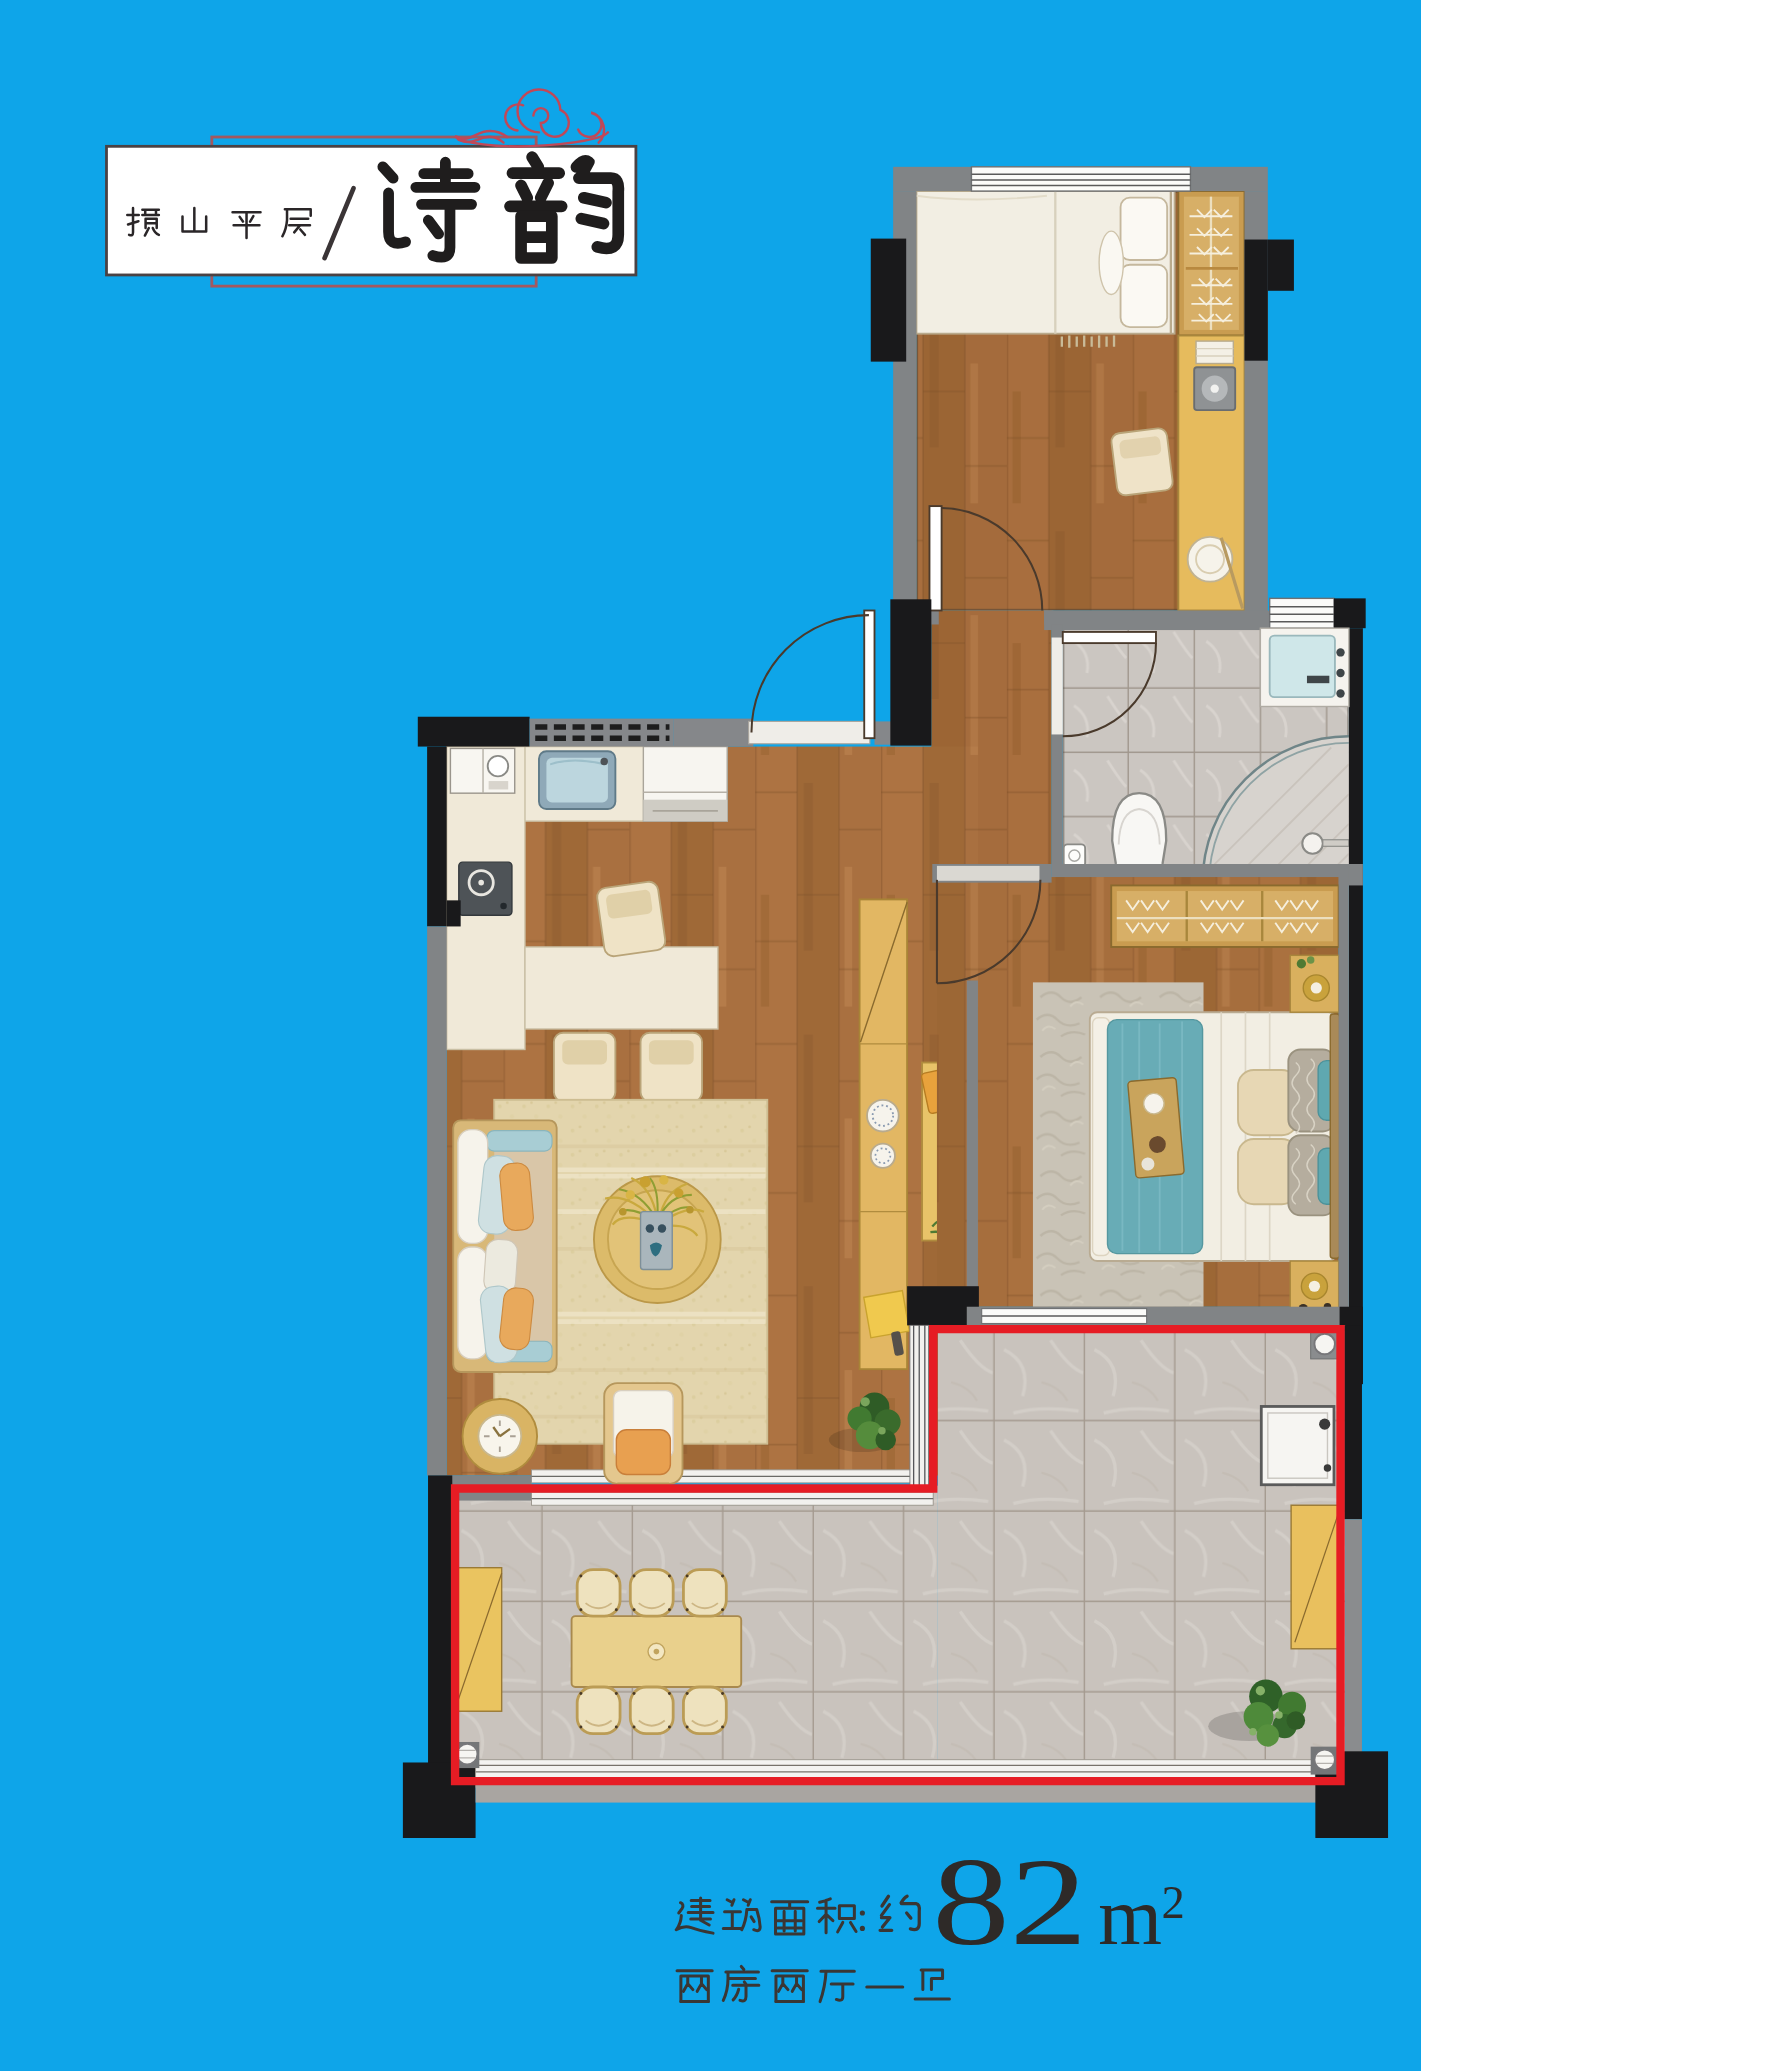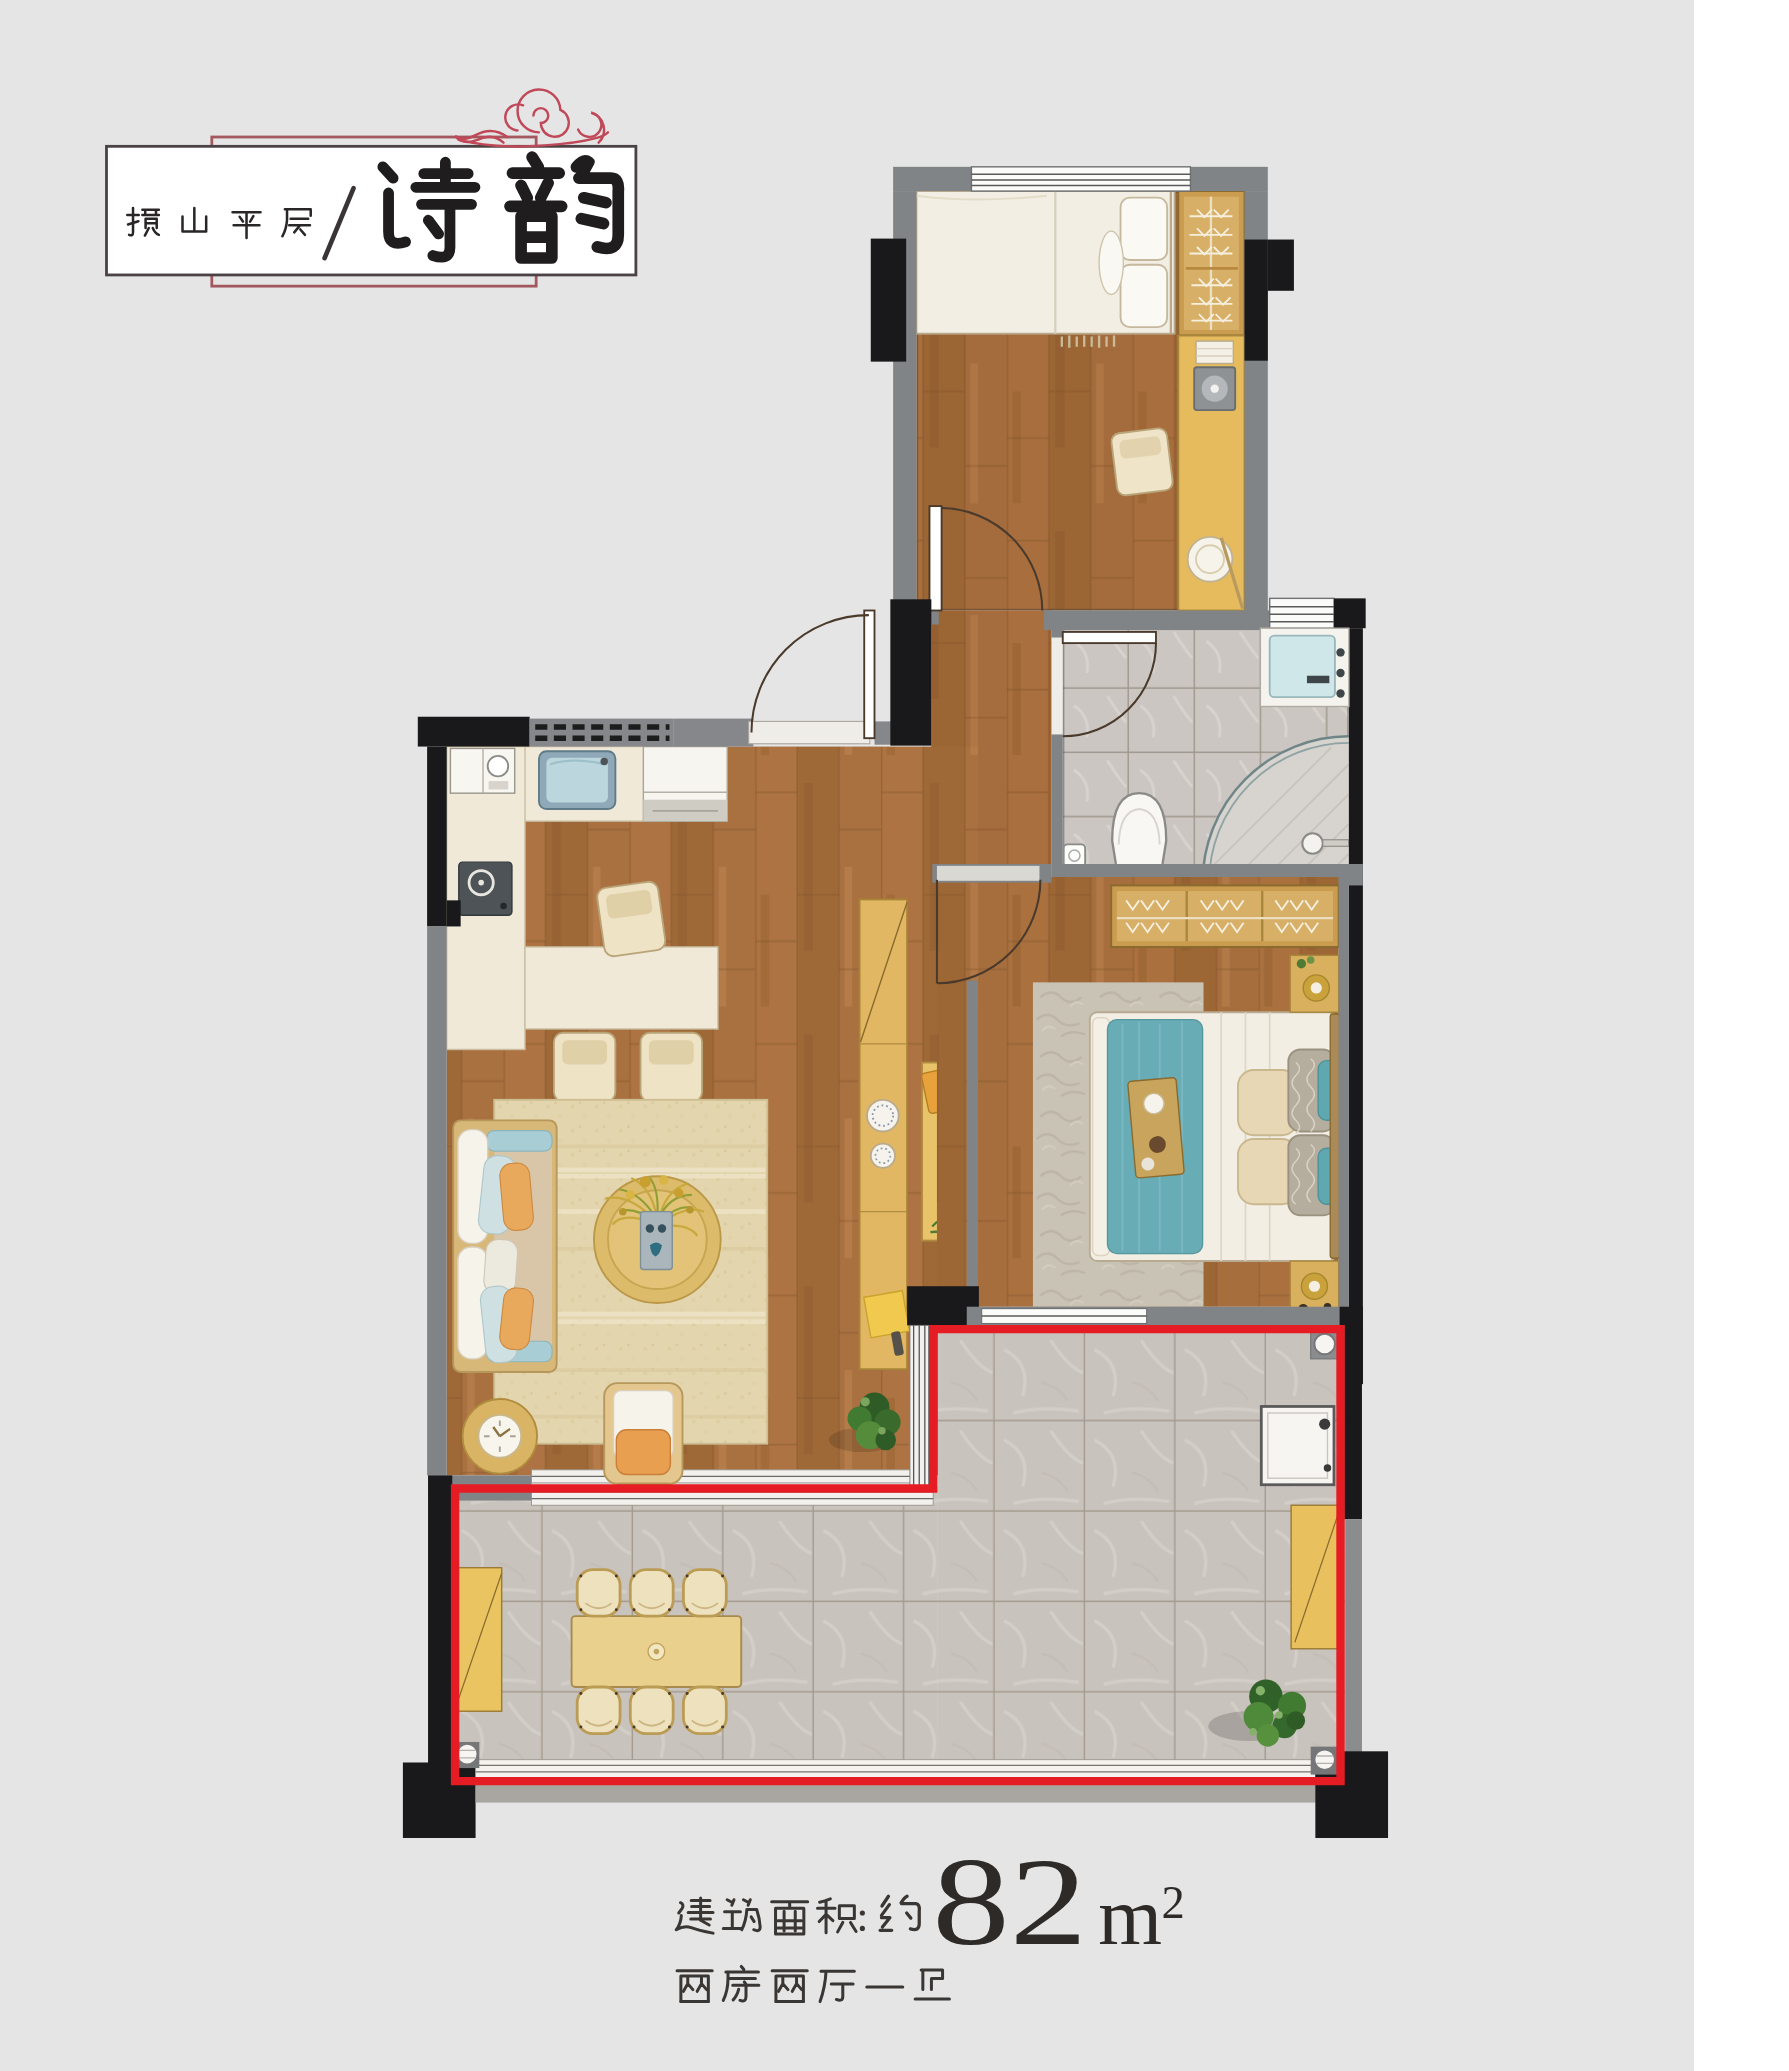--- a/index.html
+++ b/index.html
@@ -1,16 +1,16 @@
 <!DOCTYPE html>
 <html style="font-size:15px"><head>
 <meta charset="utf-8">
 <style>
 html,body{margin:0;padding:0;background:#ffffff;}
-#page{position:relative;width:1694px;height:2071px;background:#e5e5e5;overflow:hidden;font-family:"Liberation Sans",sans-serif;}
+#page{position:relative;width:1421px;height:2071px;background:#0ea5e9;overflow:hidden;font-family:"Liberation Sans",sans-serif;}
 </style>
 </head>
 <body>
 <div id="page">
 <svg width="1790" height="2071" viewBox="0 0 1920 2222">
 <defs>
 <pattern id="wood" x="0" y="0" width="135" height="270" patternUnits="userSpaceOnUse">
  <rect width="135" height="270" fill="#a86f3c"></rect>
  <rect x="0" width="45" height="270" fill="#ad7342"></rect>
  <rect x="45" width="45" height="270" fill="#9f6937"></rect>

